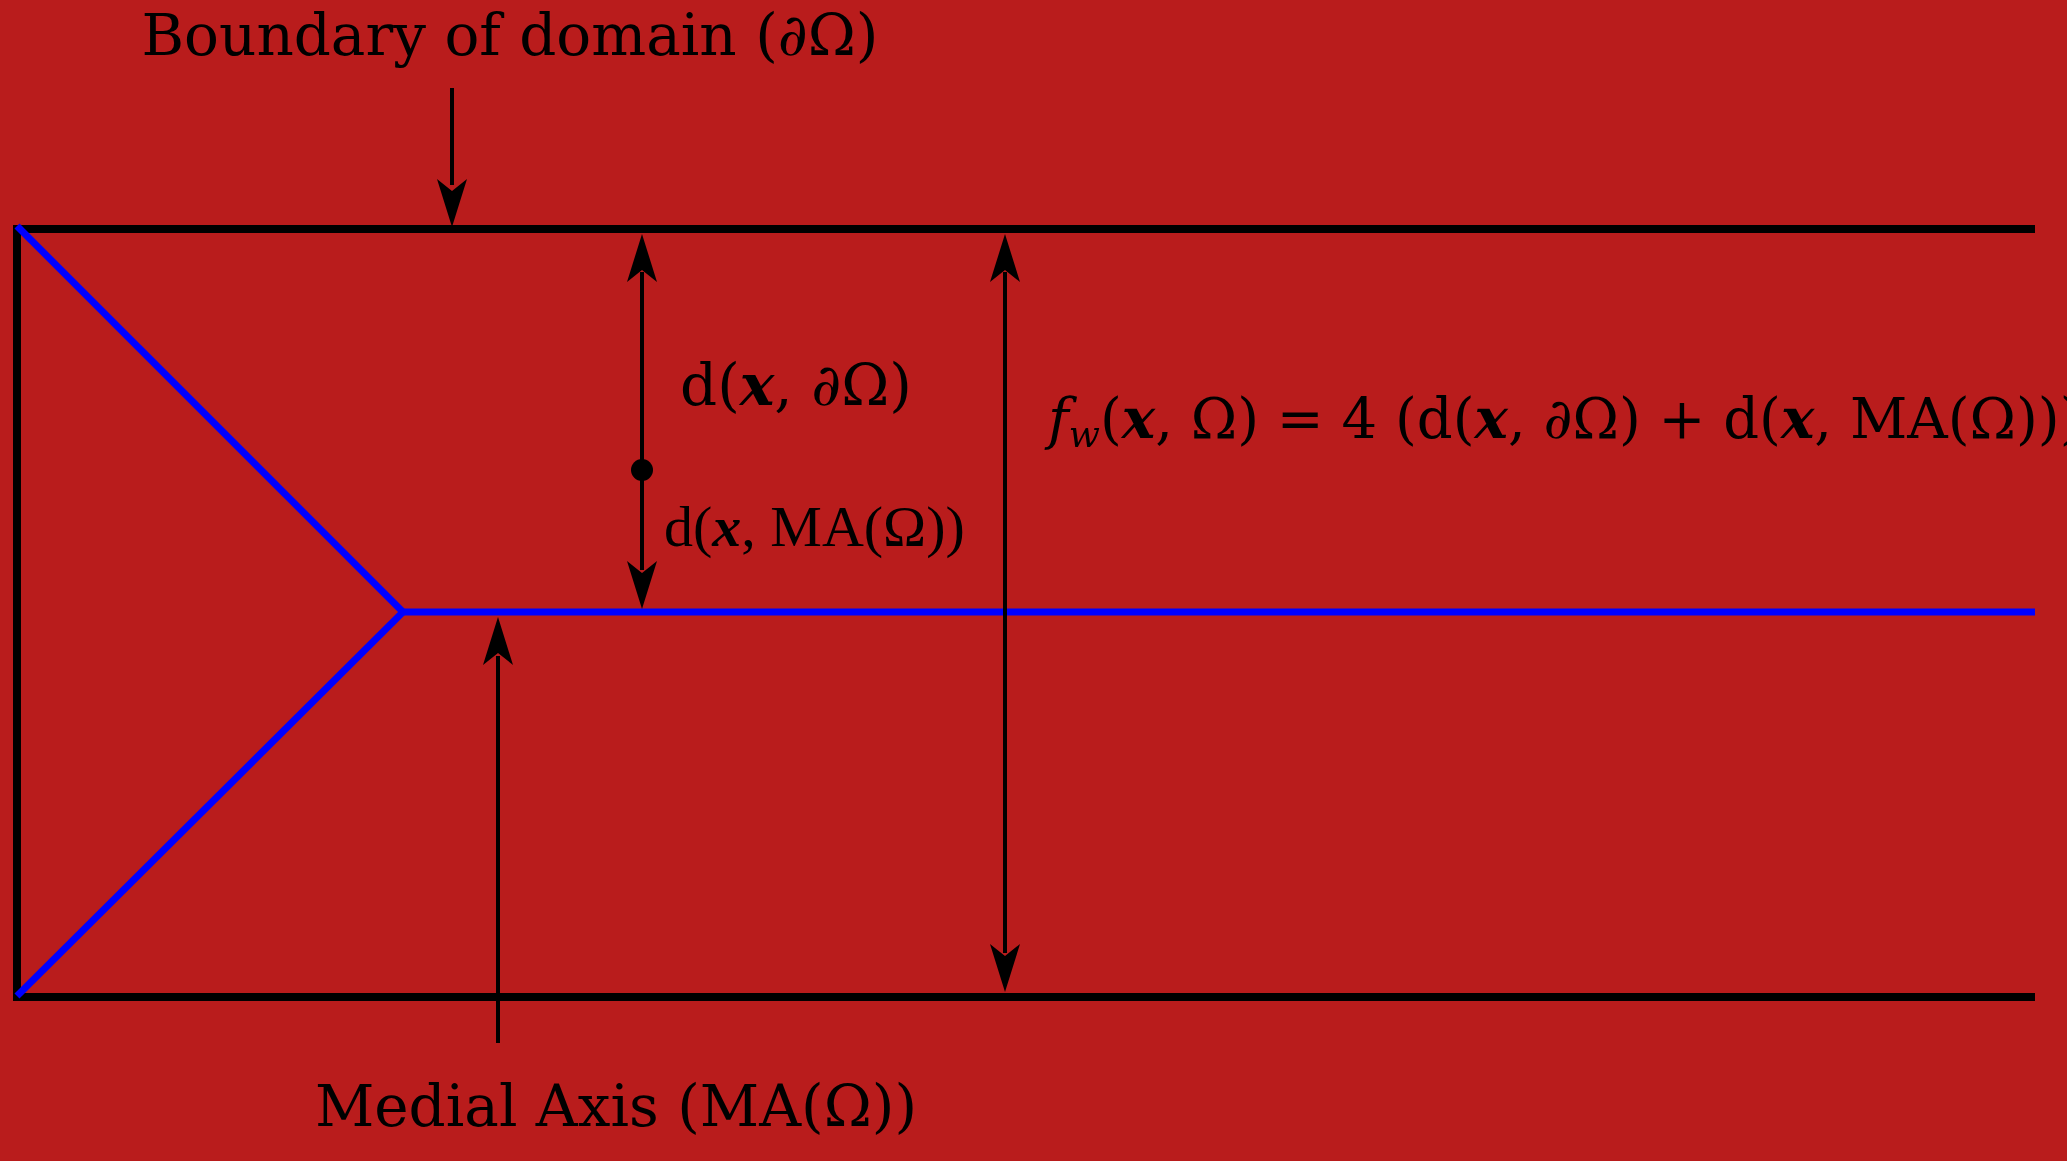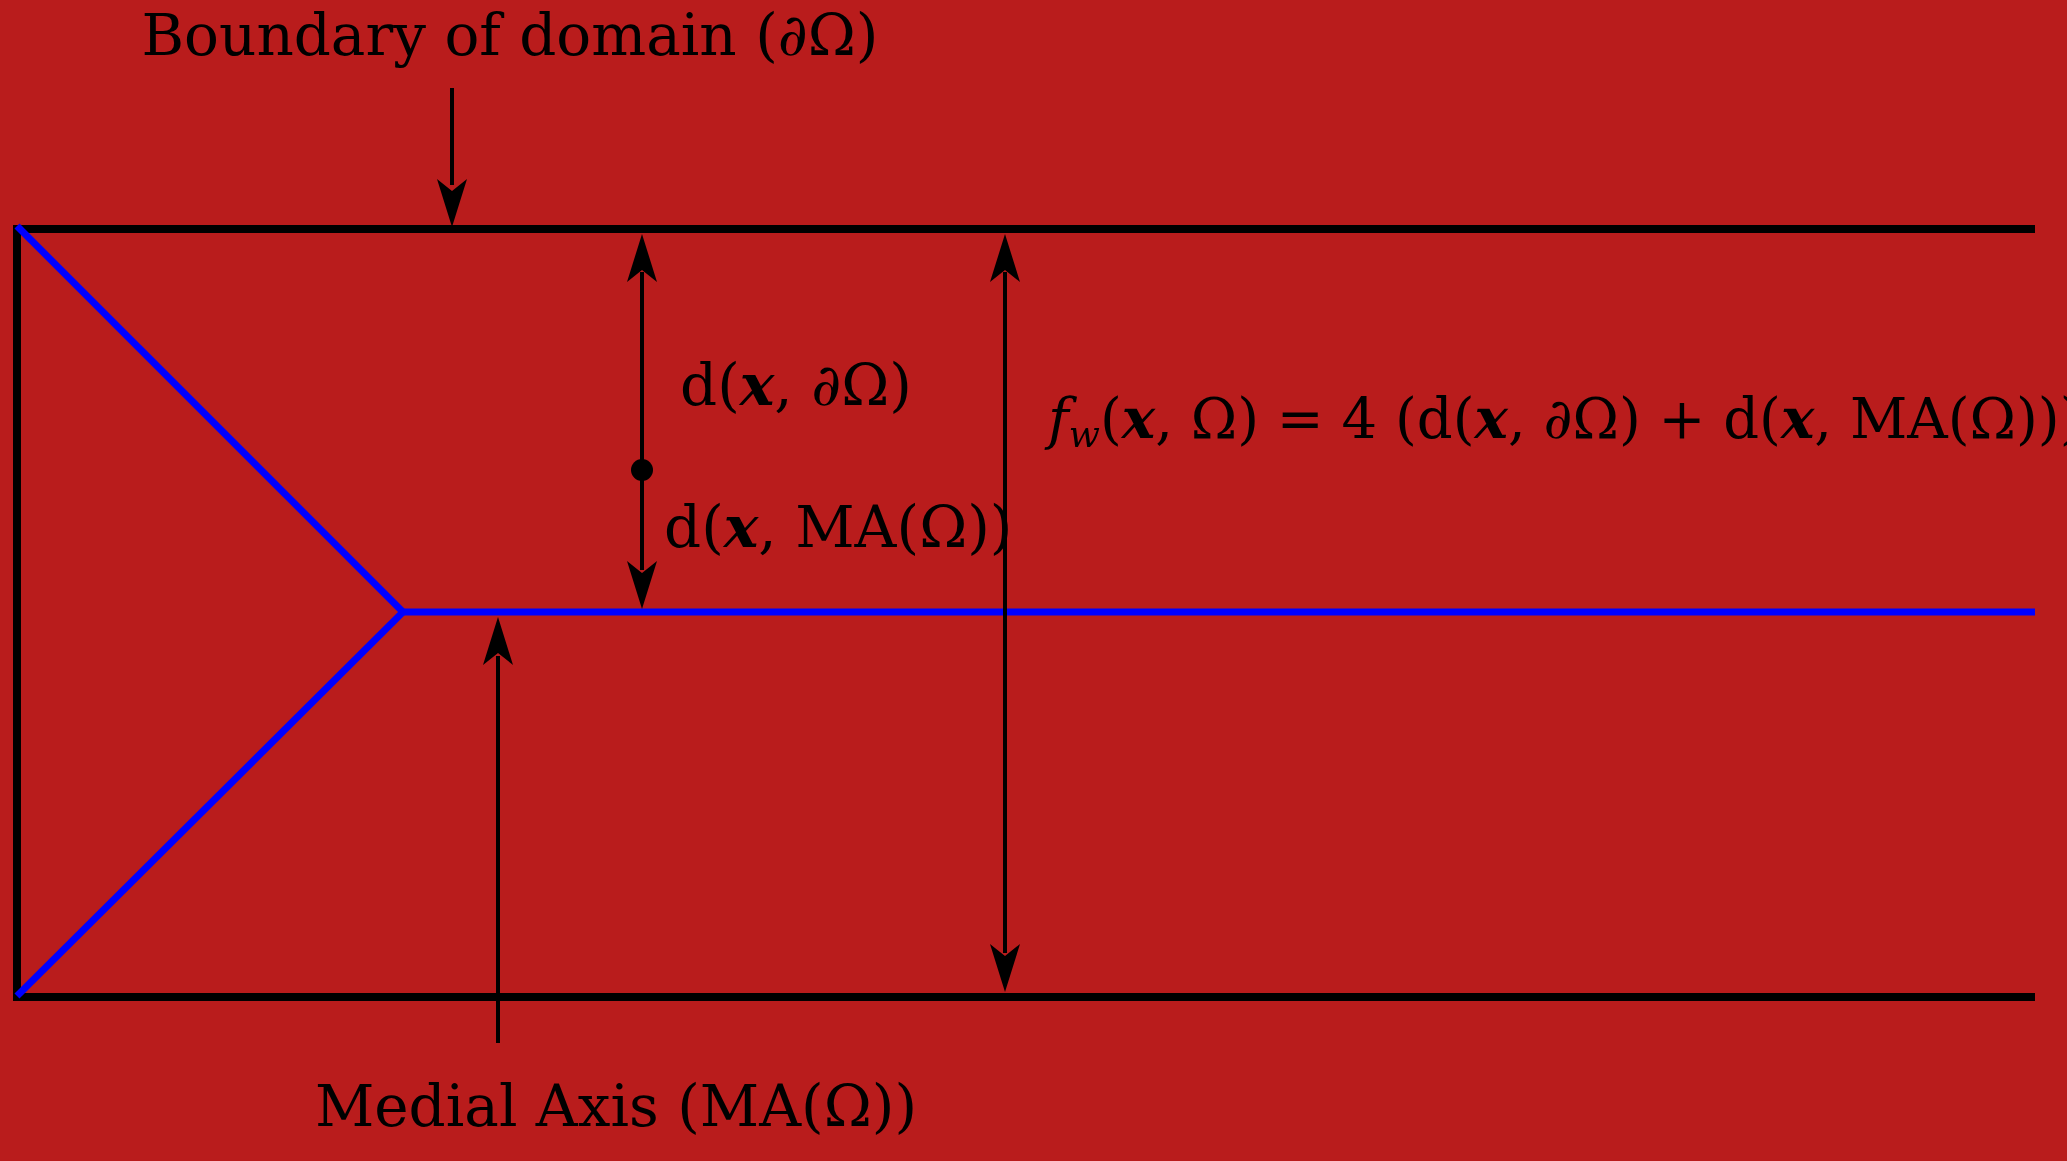--- a/index.html
+++ b/index.html
@@ -65,21 +65,21 @@
   </svg>
 
   <div class="label centered" style="left:510px; top:6px;">
     <span>Boundary of domain (∂Ω)</span>
   </div>
 
   <div class="label" style="left:680px; top:328px;margin-top:28px;">
     <span>d(</span><span class="bx">x</span><span>, ∂Ω)</span>
   </div>
 
-  <div class="label" style="left:664px; top:498px;">
+  <div class="label" style="left:664px; top:498px;font-family:Liberation Serif, serif;">
     <span>d(</span><span class="bx">x</span><span>, MA(Ω))</span>
   </div>
 
   <div class="label" style="left:1048px; top:390px; font-size:56px;">
     <span class="it">f</span><span class="sub">w</span><span>(</span><span class="bx">x</span><span>, Ω) = 4 (d(</span><span class="bx">x</span><span>, ∂Ω) + d(</span><span class="bx">x</span><span>, MA(Ω)))</span>
   </div>
 
   <div class="label centered" style="left:616px; top:1077px;">
     <span>Medial Axis (MA(Ω))</span>
   </div>

